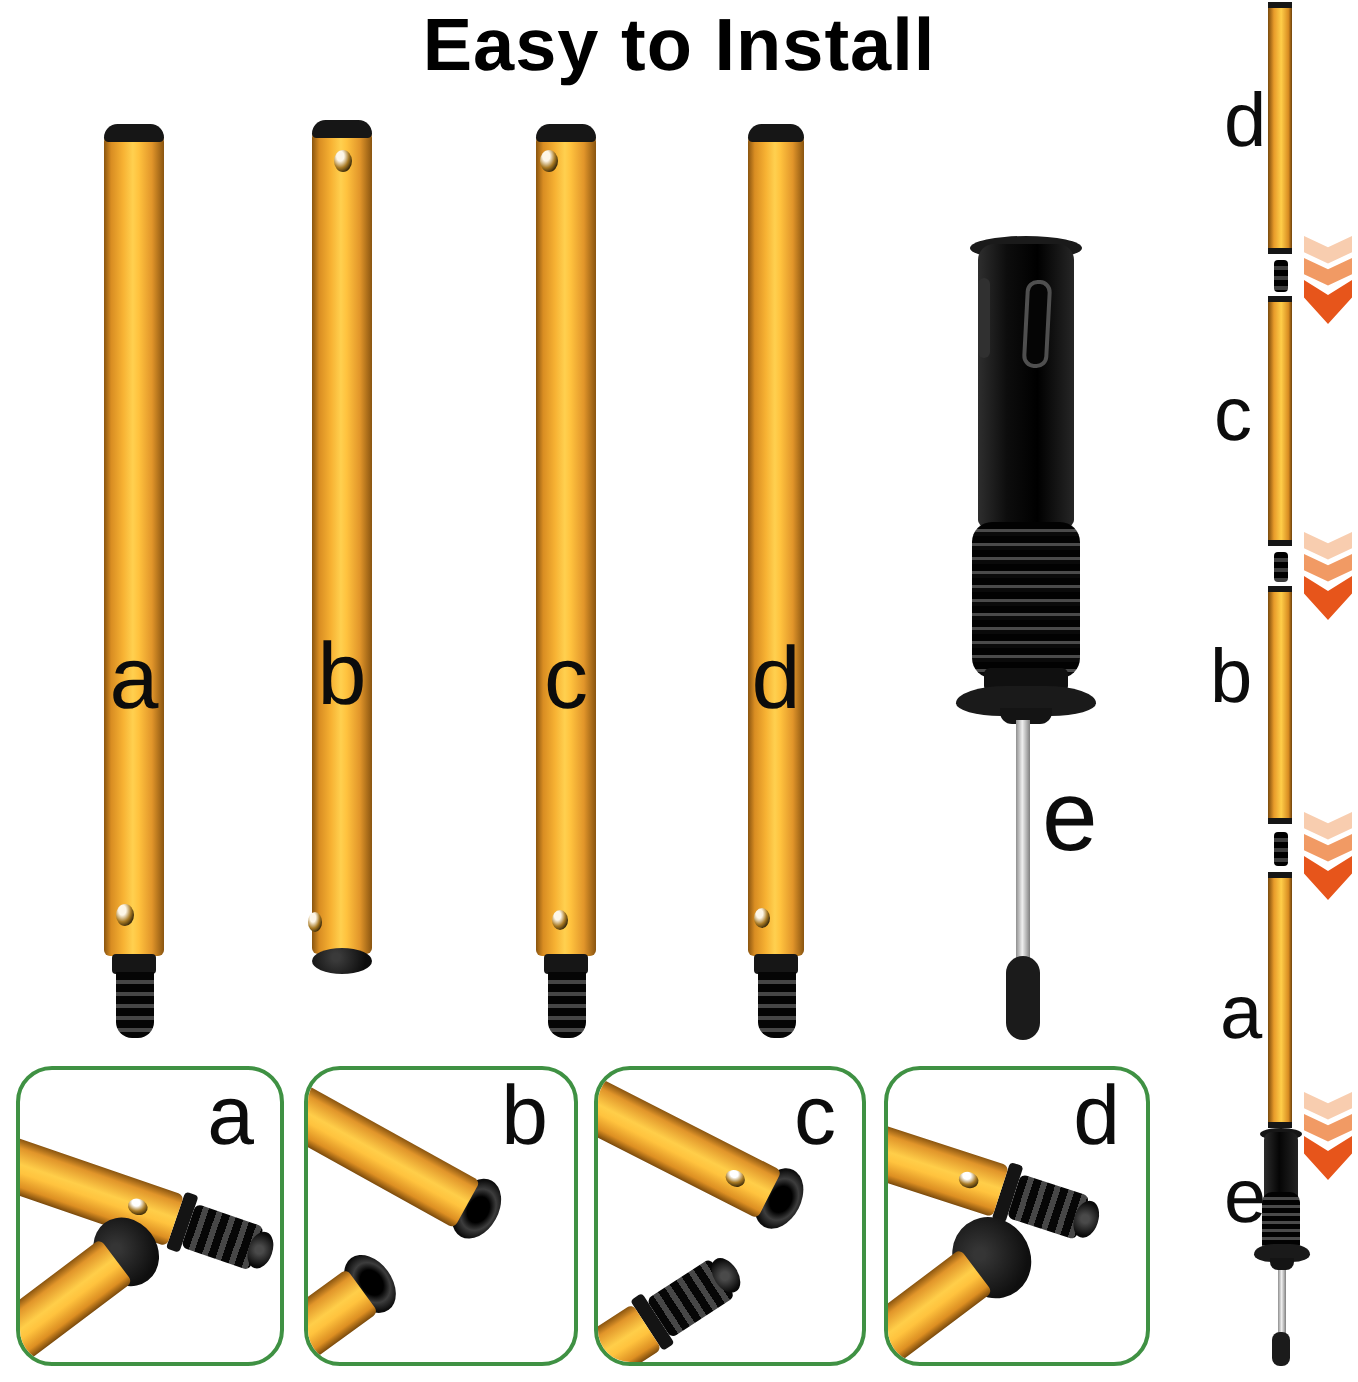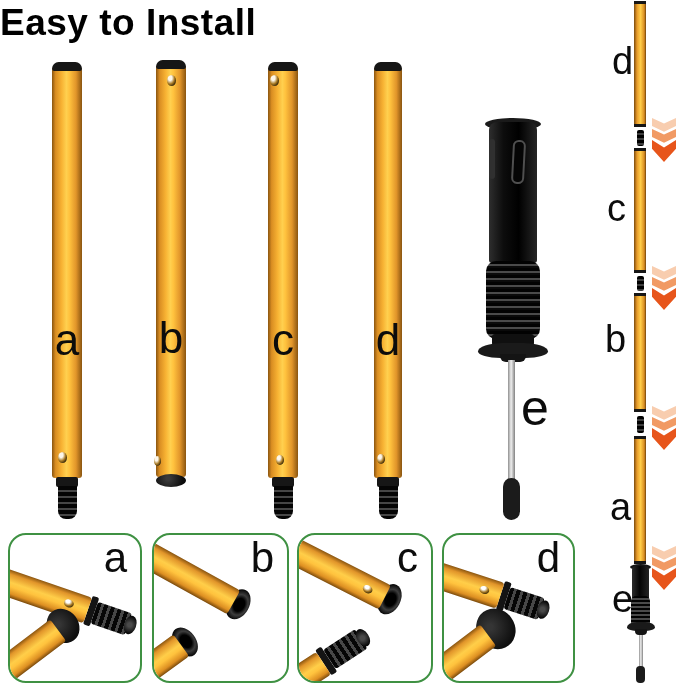--- a/index.html
+++ b/index.html
@@ -1,20 +1,20 @@
 <!DOCTYPE html>
 <html><head>
 <meta charset="utf-8">
 <style>
   html,body{margin:0;padding:0;background:#fff;}
   .canvas{position:relative;width:679px;height:691px;background:#fff;overflow:hidden;
           font-family:"Liberation Sans",sans-serif;color:#111;}
 
   
-  .title{position:absolute;top:2px;left:0;width:679px;text-align:left;margin:0;
+  .title{position:absolute;top:2px;left:0;width:679px;text-align:center;margin:0;
          font-size:37px;font-weight:900;letter-spacing:.5px;color:#000;}
 
   
   .pole{position:absolute;width:30px;border-radius:9px 9px 3px 3px;
         background:linear-gradient(90deg,#8a5510 0%,#d98d22 12%,#f7b233 32%,#ffd04f 48%,
                    #ffc23e 58%,#e1952a 80%,#8a5510 100%);}
   .pole-cap{position:absolute;top:0;left:0;right:0;height:9px;background:#161616;
             border-radius:9px 9px 3px 3px;}
   .pole-label{position:absolute;left:0;right:0;top:256px;text-align:center;
               font-size:44px;line-height:44px;color:#0c0c0c;}

